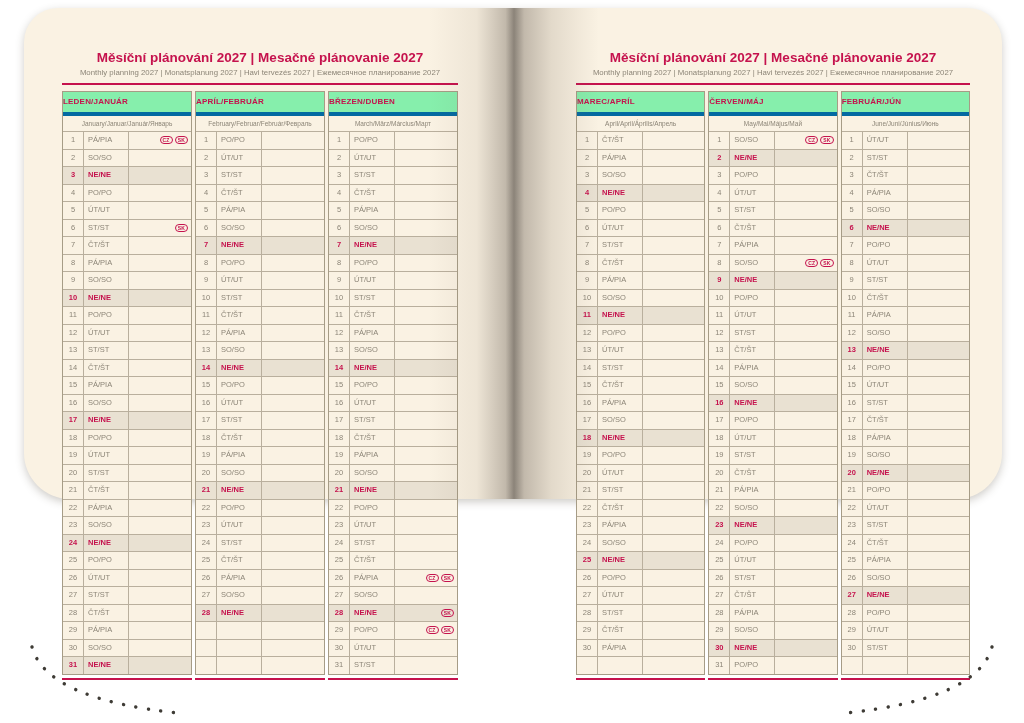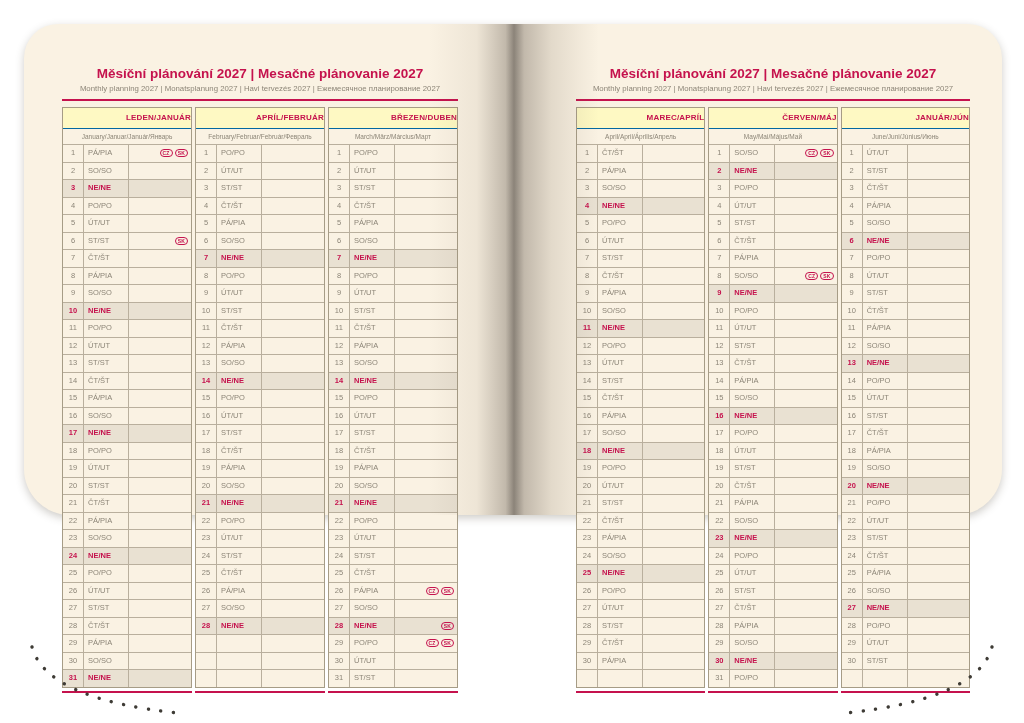--- a/index.html
+++ b/index.html
@@ -1,35 +1,35 @@
 <!DOCTYPE html>
 <html><head>
 <meta charset="utf-8">
 <style>
   html,body{margin:0;padding:0}
   body{width:1024px;height:723px;background:#ffffff;position:relative;overflow:hidden;
        font-family:"Liberation Sans",sans-serif;-webkit-font-smoothing:antialiased}
-  .spread{position:absolute;left:24px;top:24px;width:978px;height:491px;background:#faf2e3;
+  .spread{position:absolute;left:24px;top:8px;width:978px;height:491px;background:#faf2e3;
           border-radius:34px 34px 46px 46px;box-shadow:0 3px 9px rgba(60,50,35,.25)}
   .gutter{position:absolute;top:0;bottom:0;left:405px;width:170px;pointer-events:none;
           border-radius:0;
           background:linear-gradient(90deg,rgba(0,0,0,0) 0%,rgba(94,78,62,.08) 28%,
             rgba(64,52,42,.30) 45%,rgba(38,30,24,.52) 50%,rgba(64,52,42,.30) 56%,
             rgba(104,90,74,.16) 72%,rgba(120,106,90,.07) 88%,rgba(0,0,0,0) 100%)}
   .page{position:absolute;top:42px}
   .page-left{left:38px;width:396px}
   .page-right{left:552px;width:394px}
   .ptitle{font-size:13.5px;line-height:15px;font-weight:bold;color:#c5124d;text-align:center}
   .psub{font-size:7.8px;line-height:10px;color:#8c8577;text-align:center;margin-top:3px;white-space:nowrap}
   .prule{height:2px;background:#c5124d;margin-top:5px}
   .months{display:flex;gap:3px;margin-top:6px}
   .month{flex:1;min-width:0}
   .mtable{border:1px solid #a69c86;background:#faf2e3}
-  .mhead{height:20px;line-height:20px;text-align:right;color:#c5124d;font-weight:bold;font-size:8px;
-         letter-spacing:.2px;background:#fef9c3;border-bottom:1px solid #0369a1;white-space:nowrap;overflow:hidden}
+  .mhead{height:20px;line-height:20px;text-align:left;color:#c5124d;font-weight:bold;font-size:8px;
+         letter-spacing:.2px;background:#86efac;border-bottom:4px solid #0369a1;white-space:nowrap;overflow:hidden}
   .msub{height:15px;line-height:15px;text-align:center;color:#8c8577;font-size:6.5px;
         border-bottom:1px solid #b9af9d;white-space:nowrap;overflow:hidden}
   .drow{display:flex;height:16.5px;border-bottom:1px solid #b9af9d}
   .drow:last-child{border-bottom:none}
   .cnum{width:20px;flex:0 0 20px;border-right:1px solid #b9af9d;text-align:center;
         font-size:7.5px;line-height:16.5px;color:#8c8577}
   .cday{width:40px;flex:0 0 40px;border-right:1px solid #b9af9d;padding-left:4px;box-sizing:content-box;
         font-size:7.5px;line-height:16.5px;color:#8c8577;white-space:nowrap;overflow:hidden}
   .cnote{flex:1;display:flex;justify-content:flex-end;align-items:center;gap:2px;padding-right:3px;min-width:0}
   .sun{background:#e9e1d2}
@@ -879,21 +879,21 @@
             <div class="drow">
               <div class="cnum">31</div>
               <div class="cday">PO/PO</div>
               <div class="cnote"></div>
             </div>
           </div>
           <div class="bline"></div>
         </div>
         <div class="month">
           <div class="mtable">
-            <div class="mhead">JANUÁR/JÚN</div>
+            <div class="mhead">FEBRUÁR/JÚN</div>
             <div class="msub">June/Juni/Június/Июнь</div>
             <div class="drow">
               <div class="cnum">1</div>
               <div class="cday">ÚT/UT</div>
               <div class="cnote"></div>
             </div>
             <div class="drow">
               <div class="cnum">2</div>
               <div class="cday">ST/ST</div>
               <div class="cnote"></div>

